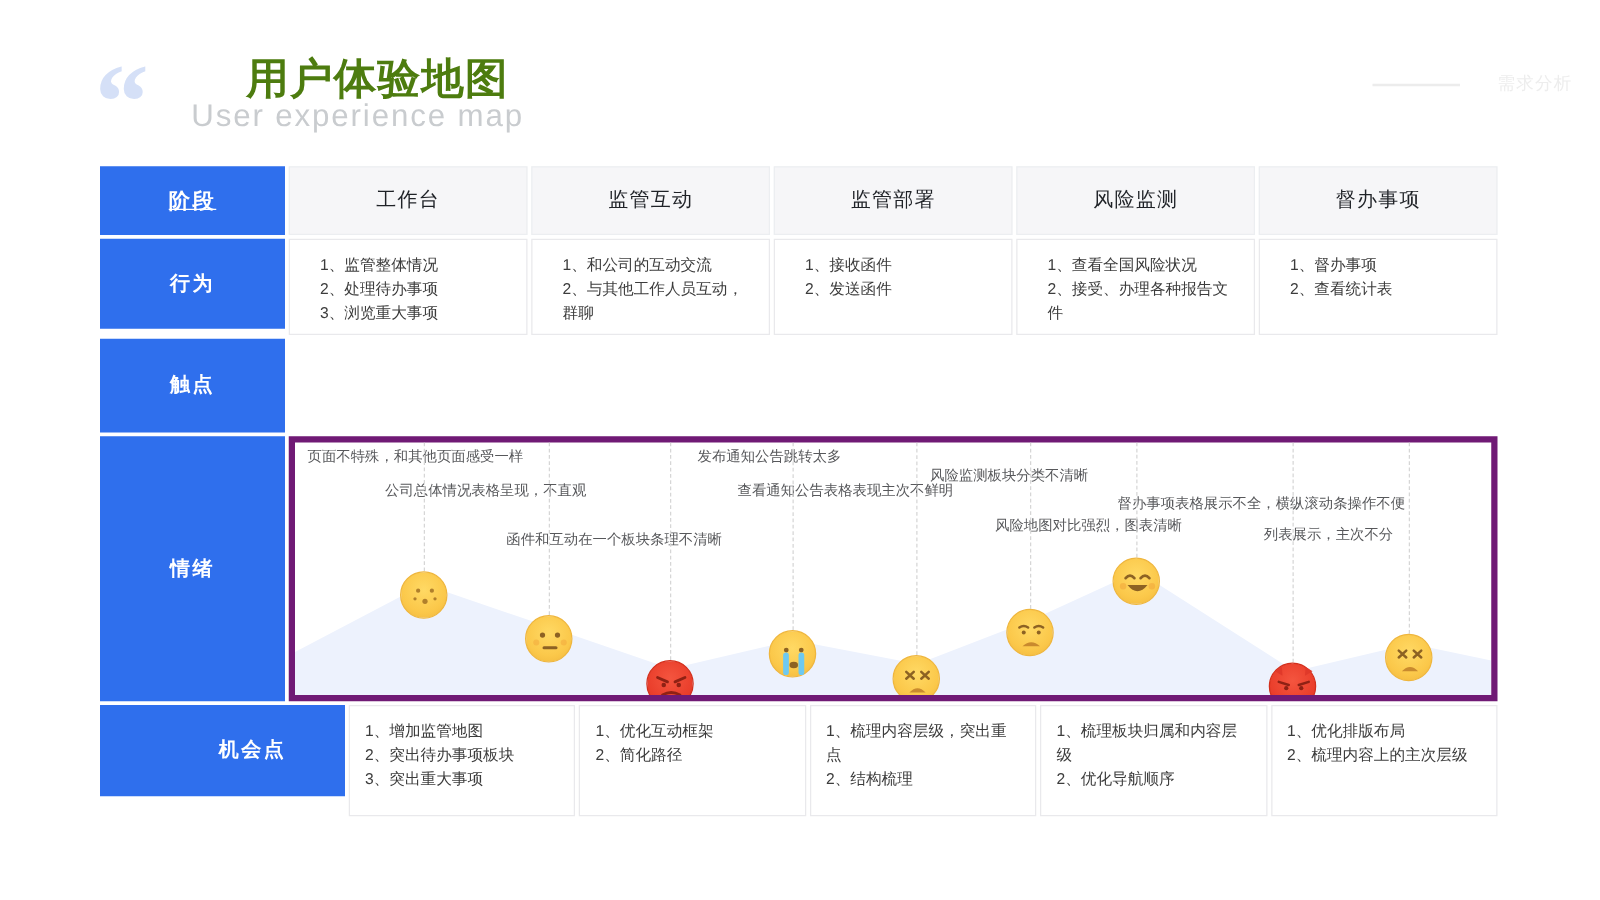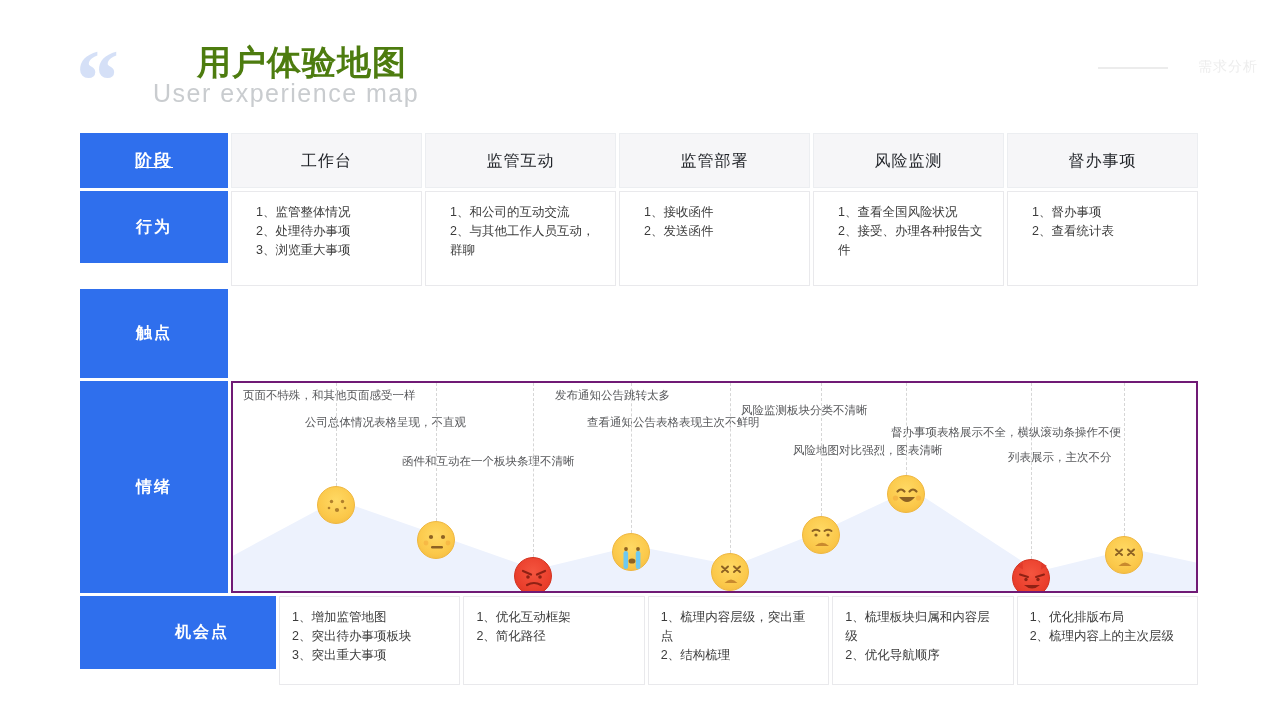--- a/index.html
+++ b/index.html
@@ -58,32 +58,32 @@
   .cell:last-child{margin-right:0;}
   
   #row-stage .rowlabel{height:55px;font-size:17px;text-decoration:underline;}
   #row-stage .cell{
     background:#f6f6f8;border:1px solid #eceef1;
     display:flex;align-items:center;justify-content:center;
     font-size:16px;color:#1f2227;font-weight:400;letter-spacing:1px;
     padding:0;
   }
   #row-behavior .rowlabel{height:72px;}
-  #row-behavior .cell{height:95px;padding-left:24px;}
-  #row-touch .rowlabel{height:89px;}
+  #row-behavior .cell{height:77px;padding-left:24px;}
+  #row-touch .rowlabel{height:75px;}
   #row-touch .cell{height:85px;}
   #row-chance .rowlabel{height:73px;padding-left:48px;}
   #row-chance .cell{height:89px;}
   .cell div{white-space:pre-line;}
   
   #row-emotion{display:flex;width:1118px;margin-bottom:3px;}
   #row-emotion .rowlabel{height:212px;}
   #emotion-panel{
     position:relative;flex:1;margin-left:3px;height:212px;
-    background:#ffffff;border:2px solid #701a75;box-sizing:border-box;
+    background:#ffffff;border:5px solid #701a75;box-sizing:border-box;
     overflow:hidden;
   }
   #emotion-area{position:absolute;left:0;top:0;width:100%;height:100%;}
   .ann{
     position:absolute;font-size:11.5px;color:#57585b;white-space:nowrap;
     line-height:14px;
   }
   .stem{
     position:absolute;width:0;border-left:1.5px dashed #d6d6d6;
   }

